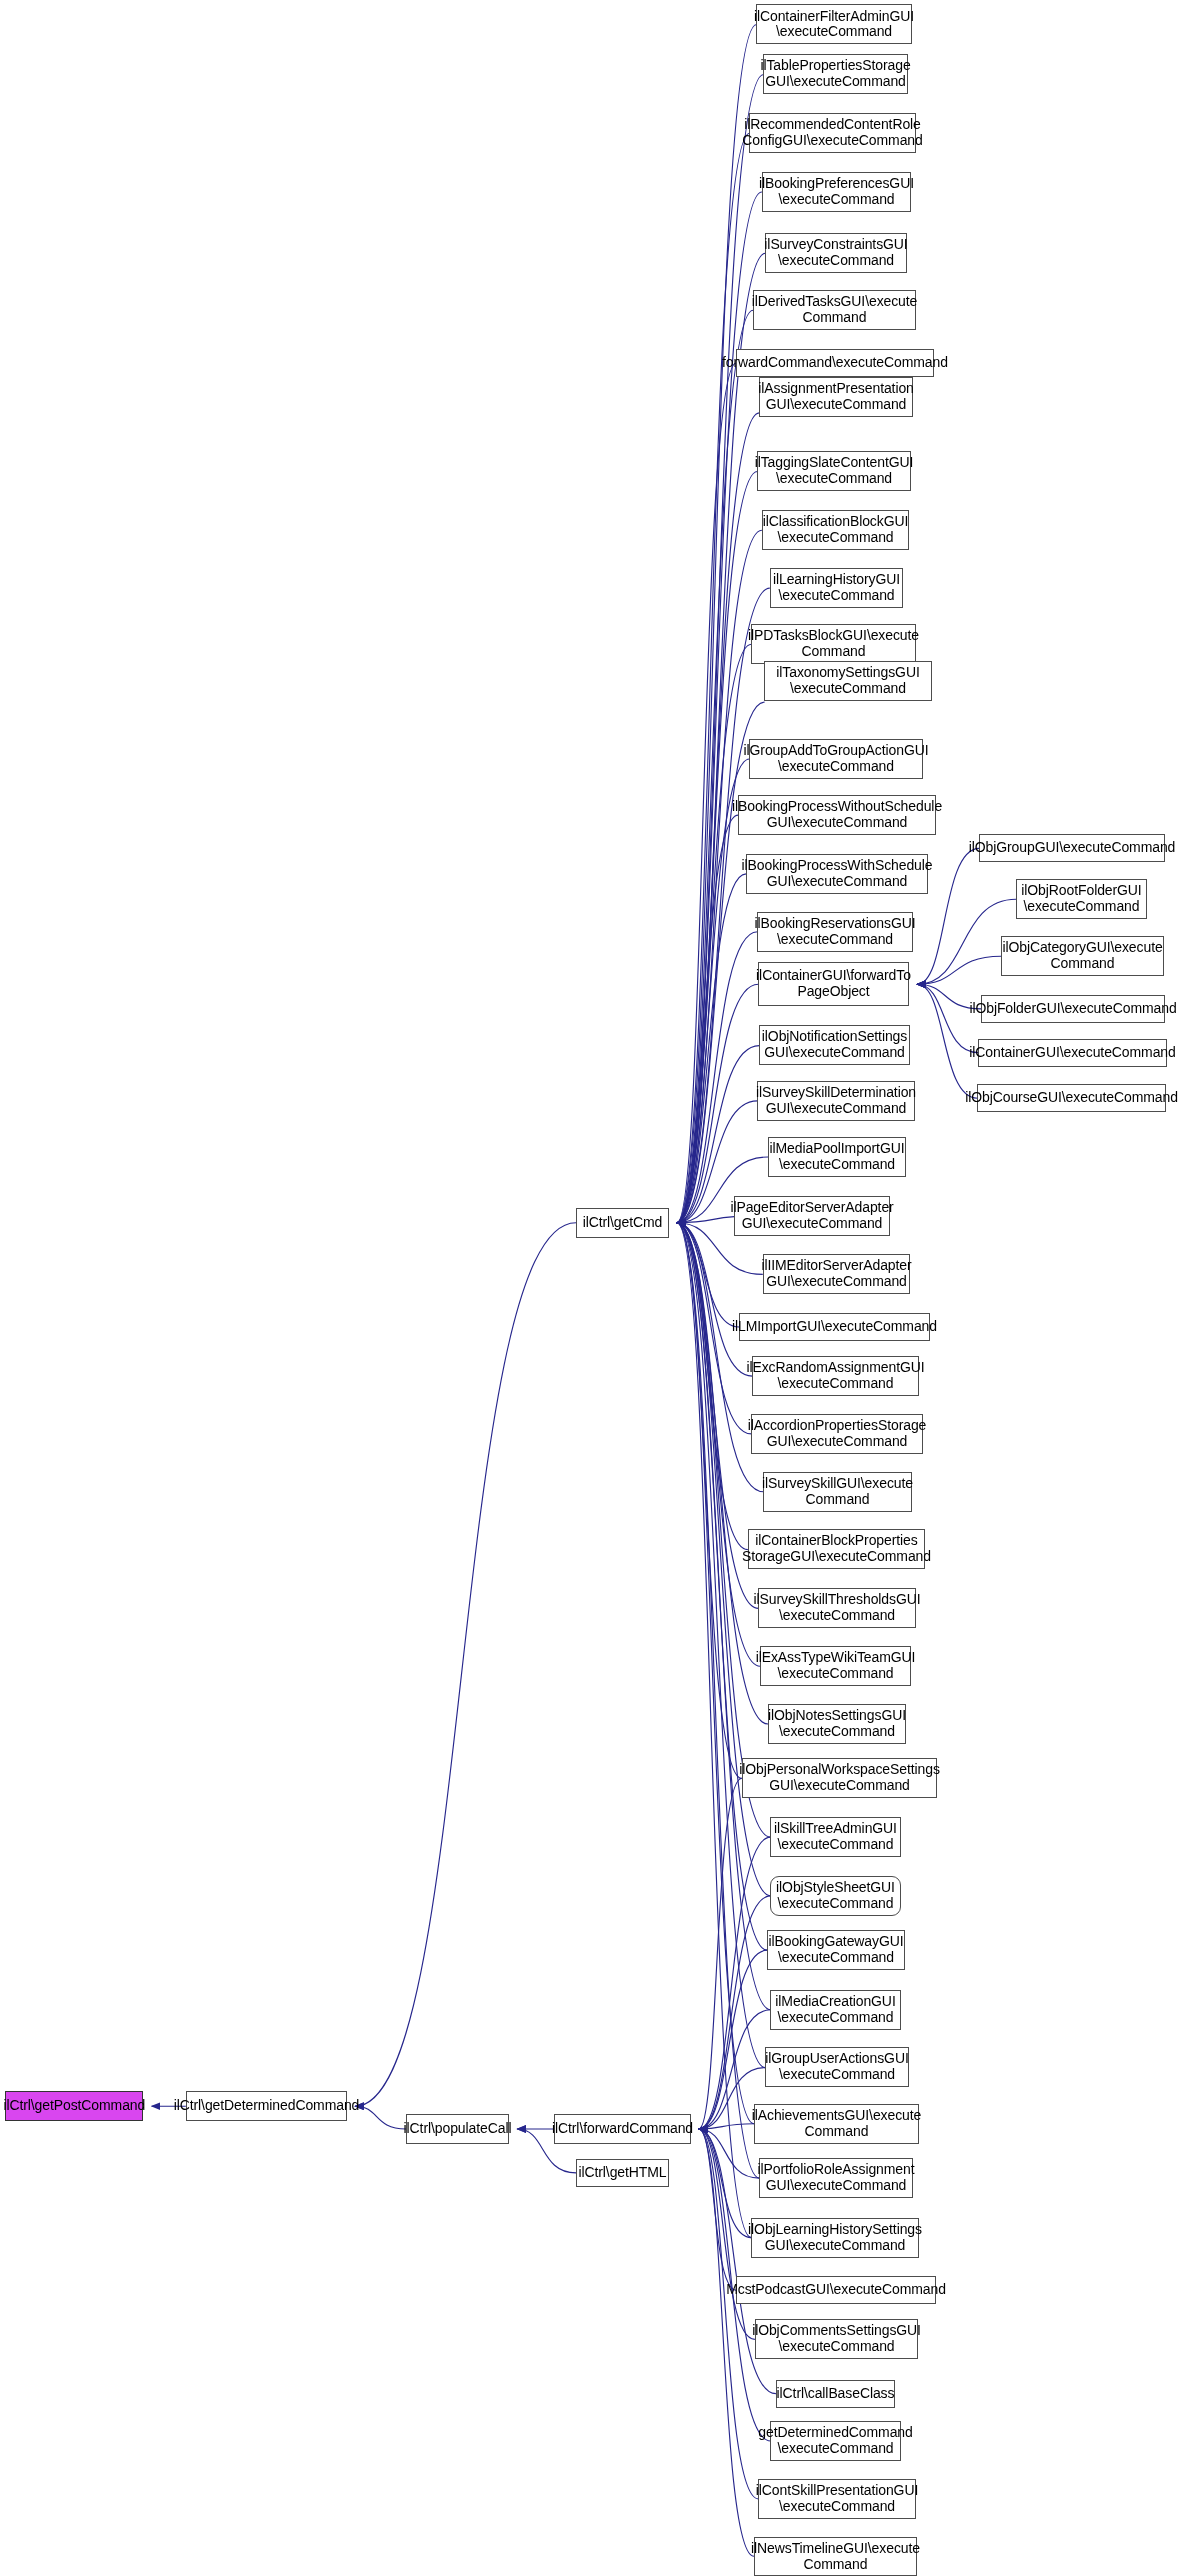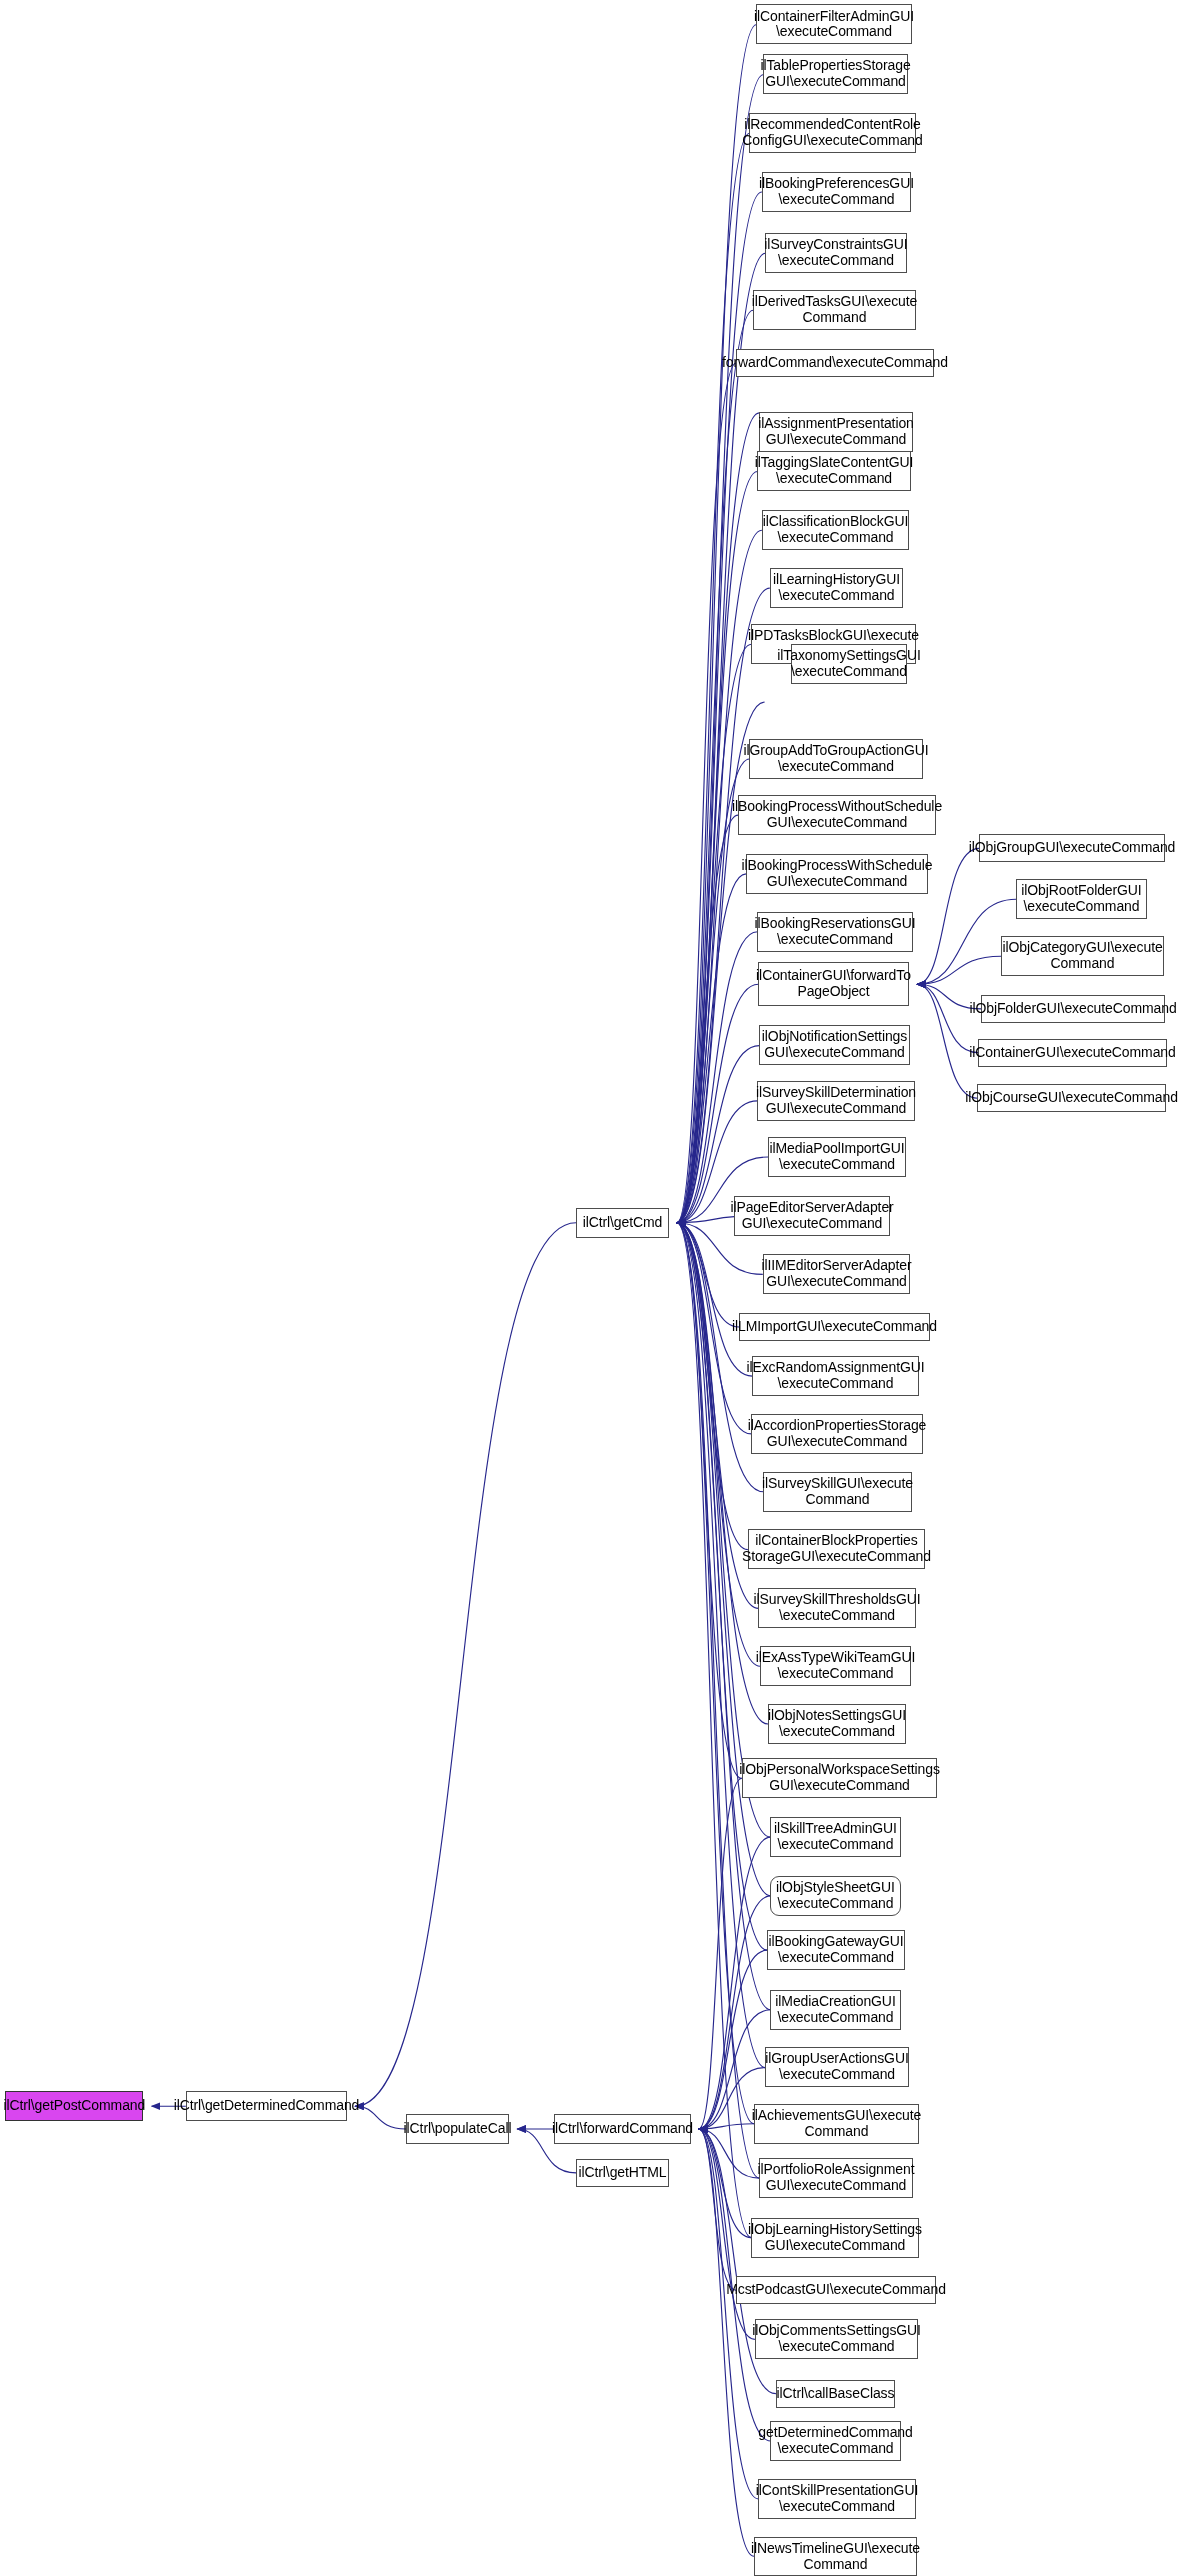--- a/index.html
+++ b/index.html
@@ -118,31 +118,31 @@
 GUI\executeCommand</div>
       <div class="node" style="left: 749px; top: 113px; width: 167px; height: 40px;">ilRecommendedContentRole
 ConfigGUI\executeCommand</div>
       <div class="node" style="left: 762px; top: 172px; width: 149px; height: 40px;">ilBookingPreferencesGUI
 \executeCommand</div>
       <div class="node" style="left: 765px; top: 233px; width: 142px; height: 40px;">ilSurveyConstraintsGUI
 \executeCommand</div>
       <div class="node" style="left: 753px; top: 290px; width: 163px; height: 40px;">ilDerivedTasksGUI\execute
 Command</div>
       <div class="node" style="left: 736px; top: 349px; width: 198px; height: 28px;">forwardCommand\executeCommand</div>
-      <div class="node" style="left: 759px; top: 412px; width: 154px; height: 40px;">ilAssignmentPresentation
+      <div class="node" style="left: 759px; top: 377px; width: 154px; height: 40px;">ilAssignmentPresentation
 GUI\executeCommand</div>
       <div class="node" style="left: 757px; top: 451px; width: 154px; height: 40px;">ilTaggingSlateContentGUI
 \executeCommand</div>
       <div class="node" style="left: 762px; top: 510px; width: 147px; height: 40px;">ilClassificationBlockGUI
 \executeCommand</div>
       <div class="node" style="left: 770px; top: 568px; width: 133px; height: 40px;">ilLearningHistoryGUI
 \executeCommand</div>
       <div class="node" style="left: 751px; top: 624px; width: 165px; height: 40px;">ilPDTasksBlockGUI\execute
 Command</div>
-      <div class="node" style="left: 764px; top: 644px; width: 116px; height: 40px; margin-left: 27px;">ilTaxonomySettingsGUI
+      <div class="node" style="left: 764px; top: 661px; width: 168px; height: 40px;">ilTaxonomySettingsGUI
 \executeCommand</div>
       <div class="node" style="left: 749px; top: 739px; width: 174px; height: 40px;">ilGroupAddToGroupActionGUI
 \executeCommand</div>
       <div class="node" style="left: 738px; top: 795px; width: 198px; height: 40px;">ilBookingProcessWithoutSchedule
 GUI\executeCommand</div>
       <div class="node" style="left: 746px; top: 854px; width: 182px; height: 40px;">ilBookingProcessWithSchedule
 GUI\executeCommand</div>
       <div class="node" style="left: 757px; top: 912px; width: 156px; height: 40px;">ilBookingReservationsGUI
 \executeCommand</div>
       <div class="node" style="left: 758px; top: 962px; width: 151px; height: 44px;">ilContainerGUI\forwardTo

